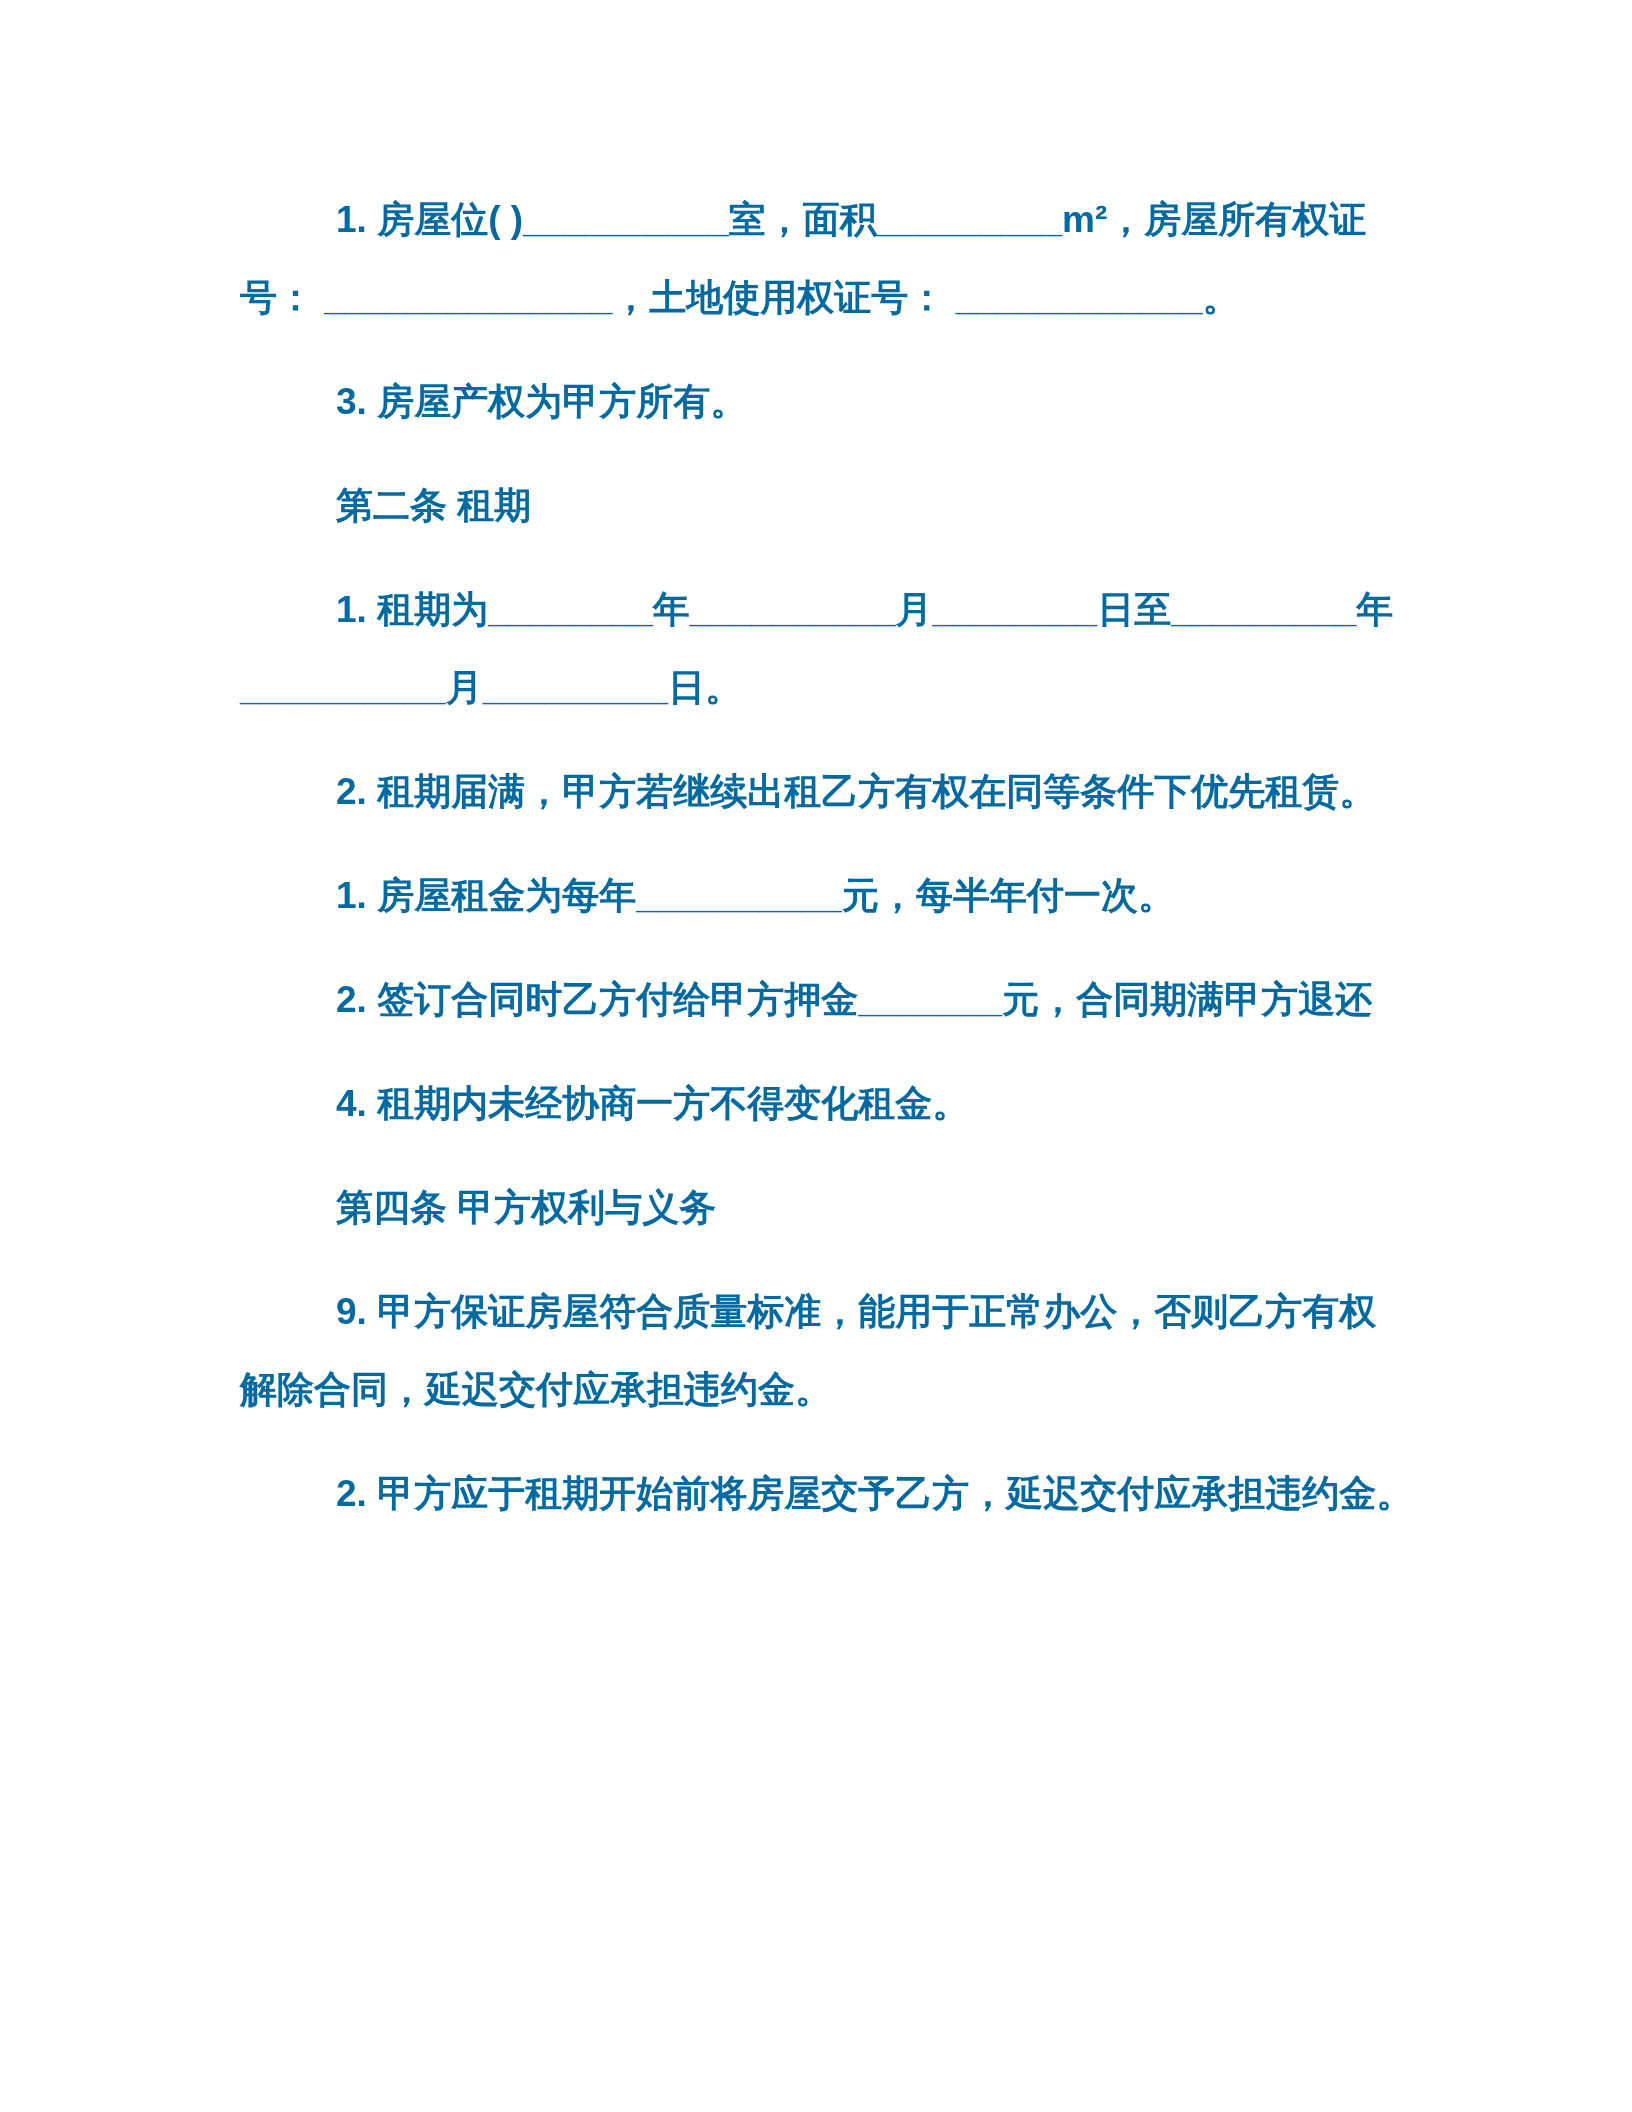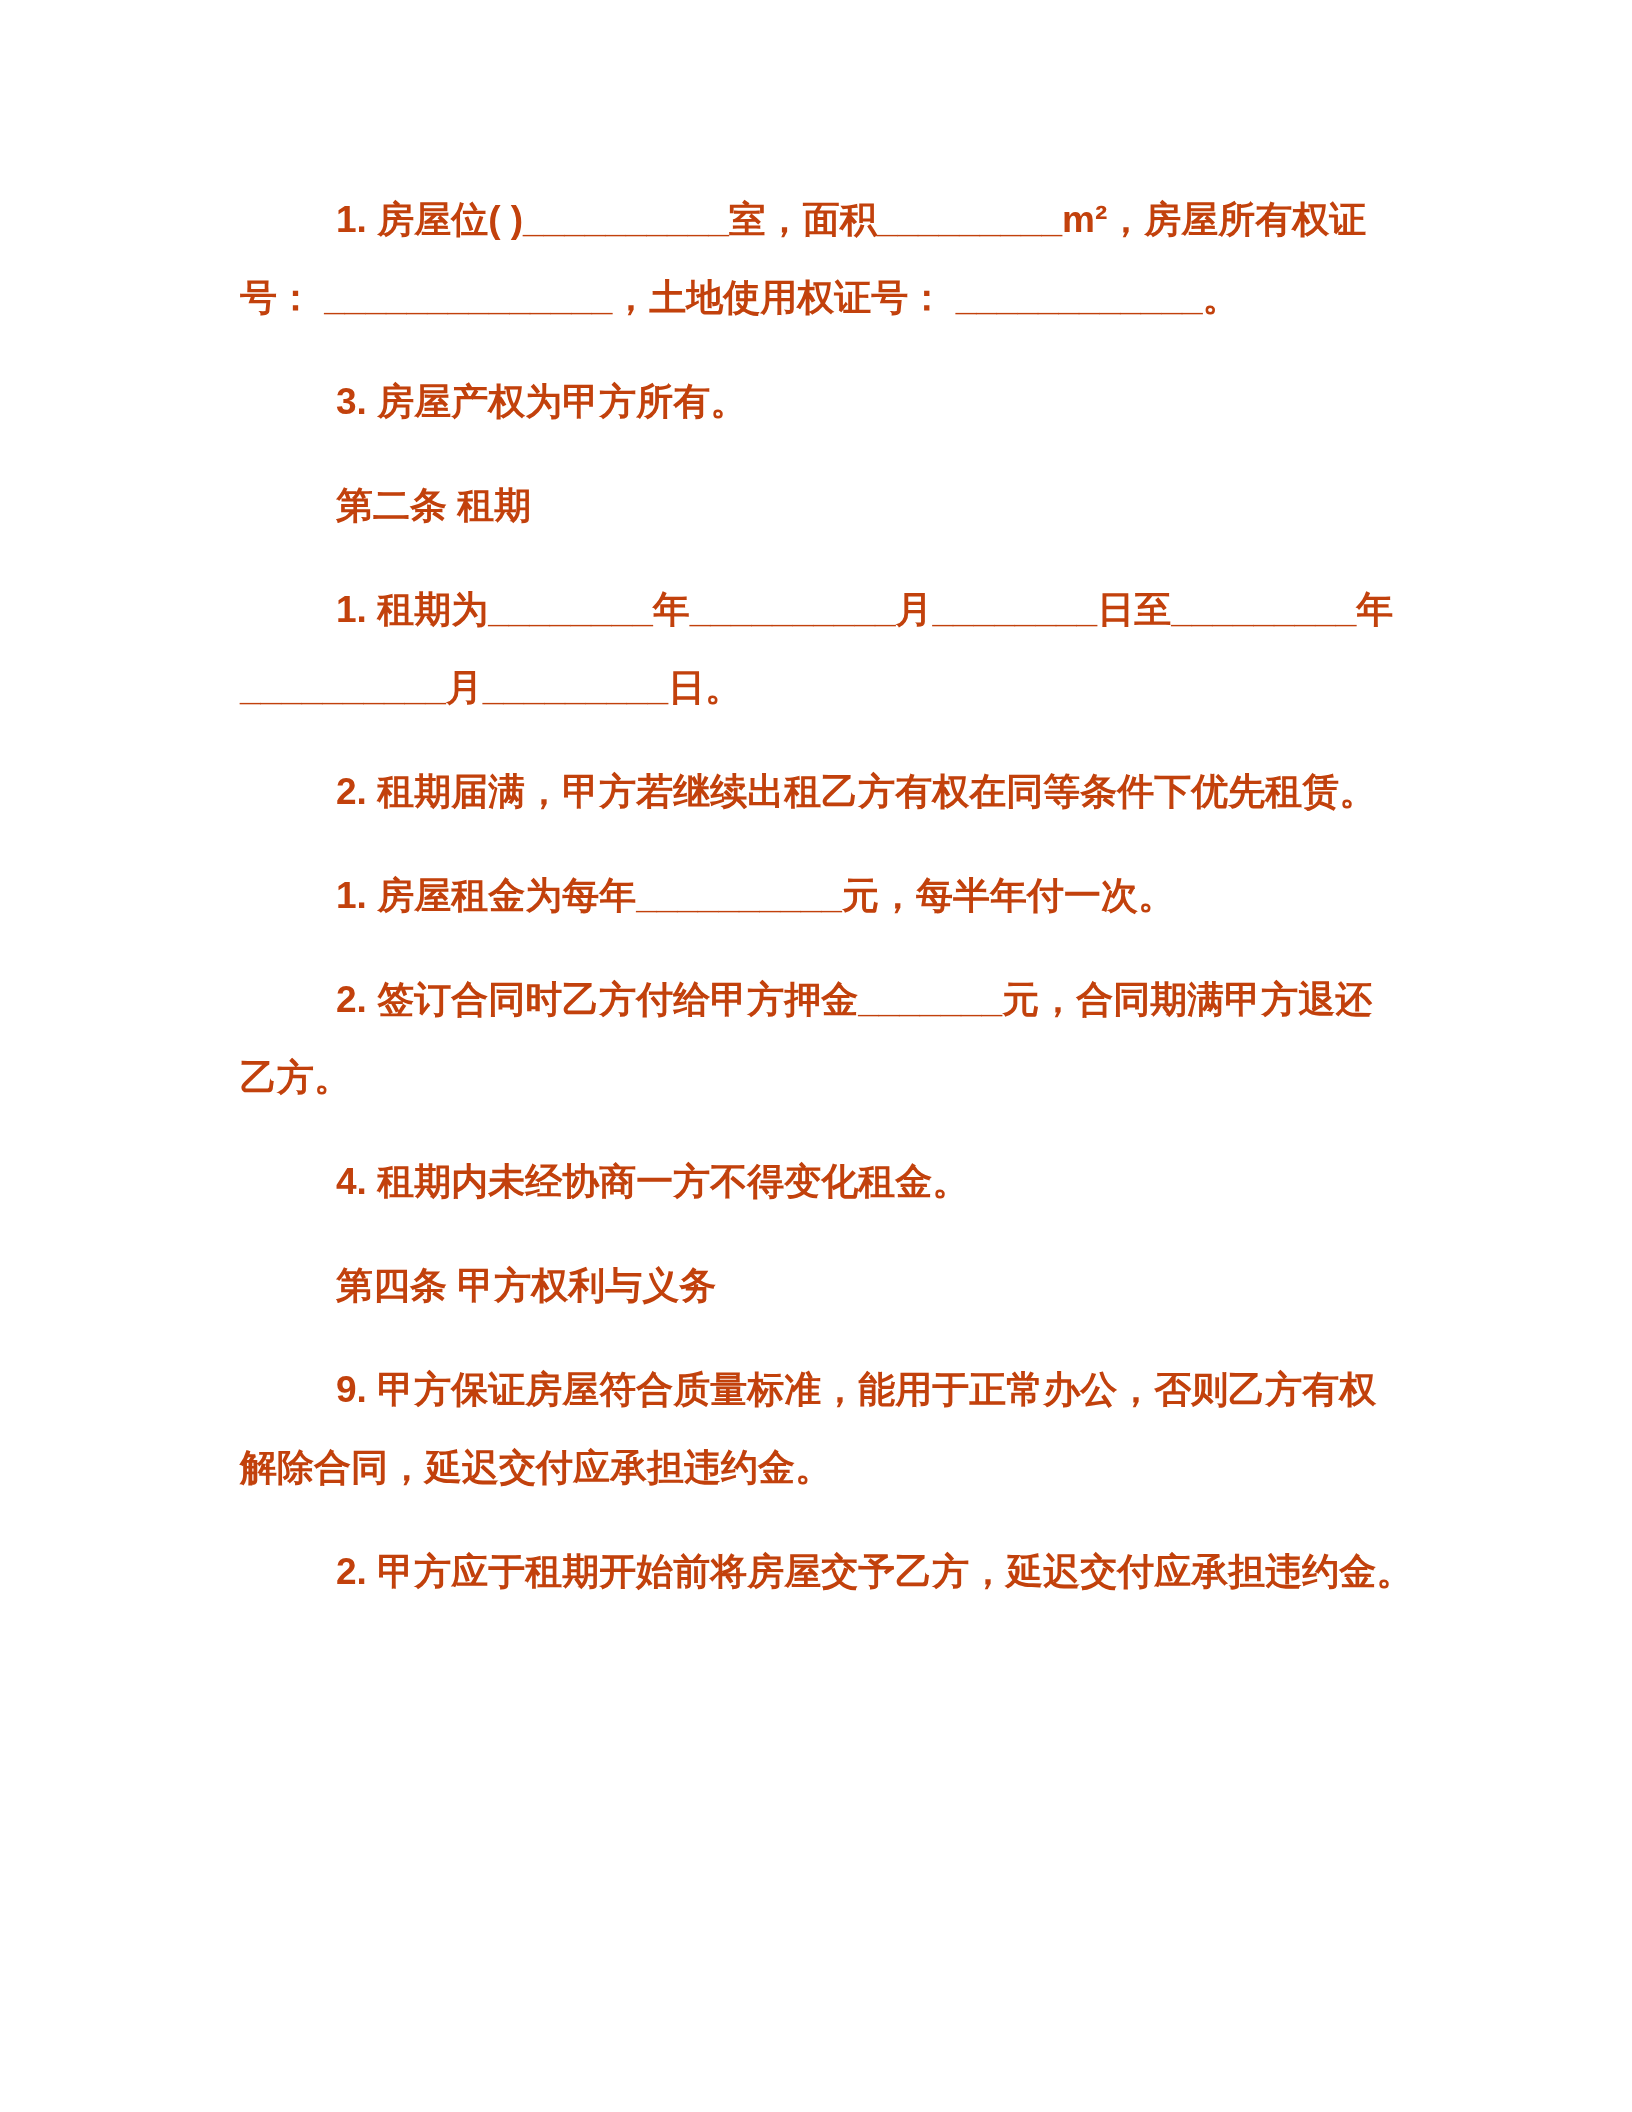--- a/index.html
+++ b/index.html
@@ -33,21 +33,21 @@
     letter-spacing: 0;
   }
   .line.indent {
     padding-left: 96px;
   }
 </style>
 </head>
 <body>
 
 <div class="page">
-  <div class="content" style="color: #c2410c;">
+  <div class="content" style="color: #0369a1;">
       <div class="para">
         <div class="line indent">1. 房屋位( )__________室，面积_________m²，房屋所有权证</div>
         <div class="line">号： ______________，土地使用权证号： ____________。</div>
       </div>
       <div class="para">
         <div class="line indent">3. 房屋产权为甲方所有。</div>
       </div>
       <div class="para">
         <div class="line indent">第二条 租期</div>
       </div>
@@ -56,21 +56,20 @@
         <div class="line">__________月_________日。</div>
       </div>
       <div class="para">
         <div class="line indent">2. 租期届满，甲方若继续出租乙方有权在同等条件下优先租赁。</div>
       </div>
       <div class="para">
         <div class="line indent">1. 房屋租金为每年__________元，每半年付一次。</div>
       </div>
       <div class="para">
         <div class="line indent">2. 签订合同时乙方付给甲方押金_______元，合同期满甲方退还</div>
-        <div class="line">乙方。</div>
       </div>
       <div class="para">
         <div class="line indent">4. 租期内未经协商一方不得变化租金。</div>
       </div>
       <div class="para">
         <div class="line indent">第四条 甲方权利与义务</div>
       </div>
       <div class="para">
         <div class="line indent">9. 甲方保证房屋符合质量标准，能用于正常办公，否则乙方有权</div>
         <div class="line">解除合同，延迟交付应承担违约金。</div>

